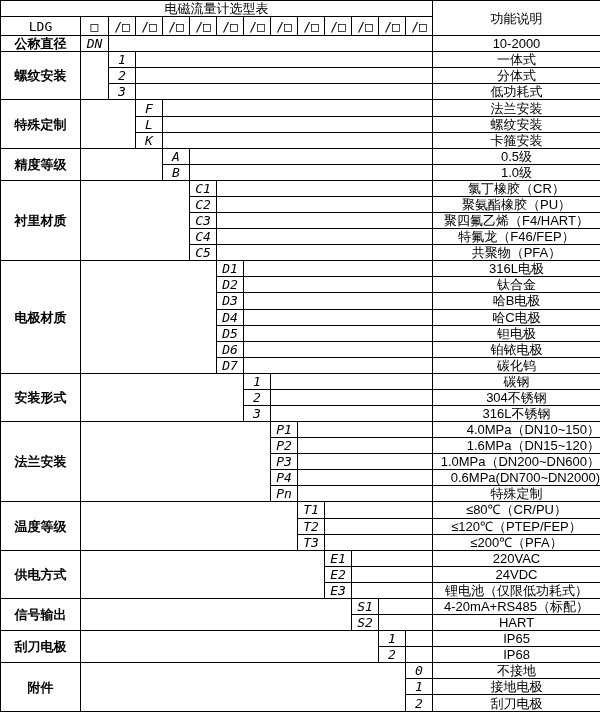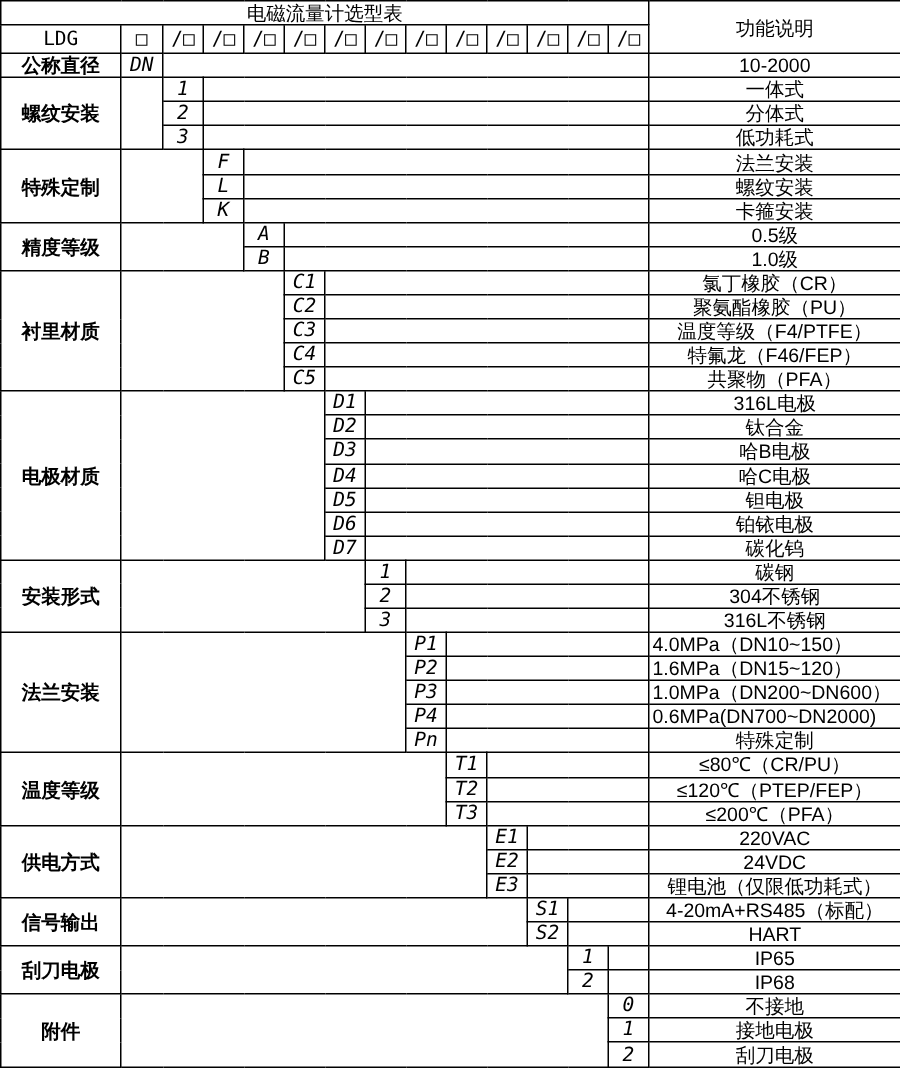--- a/index.html
+++ b/index.html
@@ -20,21 +20,21 @@
   tr.row-title{height:16px;}
   tr.row-model{height:19px;}
   tr.row-data{height:16px;}
   td.title{font-size:14px;}
   td.func{font-size:14px;}
   td.model{text-align:left;padding-left:7px;font-family:"DejaVu Sans Mono",monospace;font-size:13px;}
   td.box,td.slot{font-family:"DejaVu Sans Mono",monospace;font-size:12px;}
   td.cat{font-size:14px;font-weight:bold;}
   td.code{font-family:"DejaVu Sans Mono",monospace;font-size:12px;font-style:italic;}
   td.desc{font-size:13px;}
-  td.desc.left{text-align:left;padding-left:2px;}
+  td.desc.left{text-align:right;padding-left:2px;}
   td.spacer,td.mid{border:1px solid #000000;}
 </style>
 </head>
 <body>
 
 <table class="sel">
   <colgroup>
     <col style="width:80px">
     <col style="width:28px">
     <col style="width:27px">
@@ -134,21 +134,21 @@
         <td class="desc">氯丁橡胶（CR）</td>
       </tr>
       <tr class="row-data">
         <td class="code">C2</td>
         <td class="mid" colspan="8"></td>
         <td class="desc">聚氨酯橡胶（PU）</td>
       </tr>
       <tr class="row-data">
         <td class="code">C3</td>
         <td class="mid" colspan="8"></td>
-        <td class="desc">温度等级（F4/PTFE）</td>
+        <td class="desc">聚四氟乙烯（F4/HART）</td>
       </tr>
       <tr class="row-data">
         <td class="code">C4</td>
         <td class="mid" colspan="8"></td>
         <td class="desc">特氟龙（F46/FEP）</td>
       </tr>
       <tr class="row-data">
         <td class="code">C5</td>
         <td class="mid" colspan="8"></td>
         <td class="desc">共聚物（PFA）</td>

